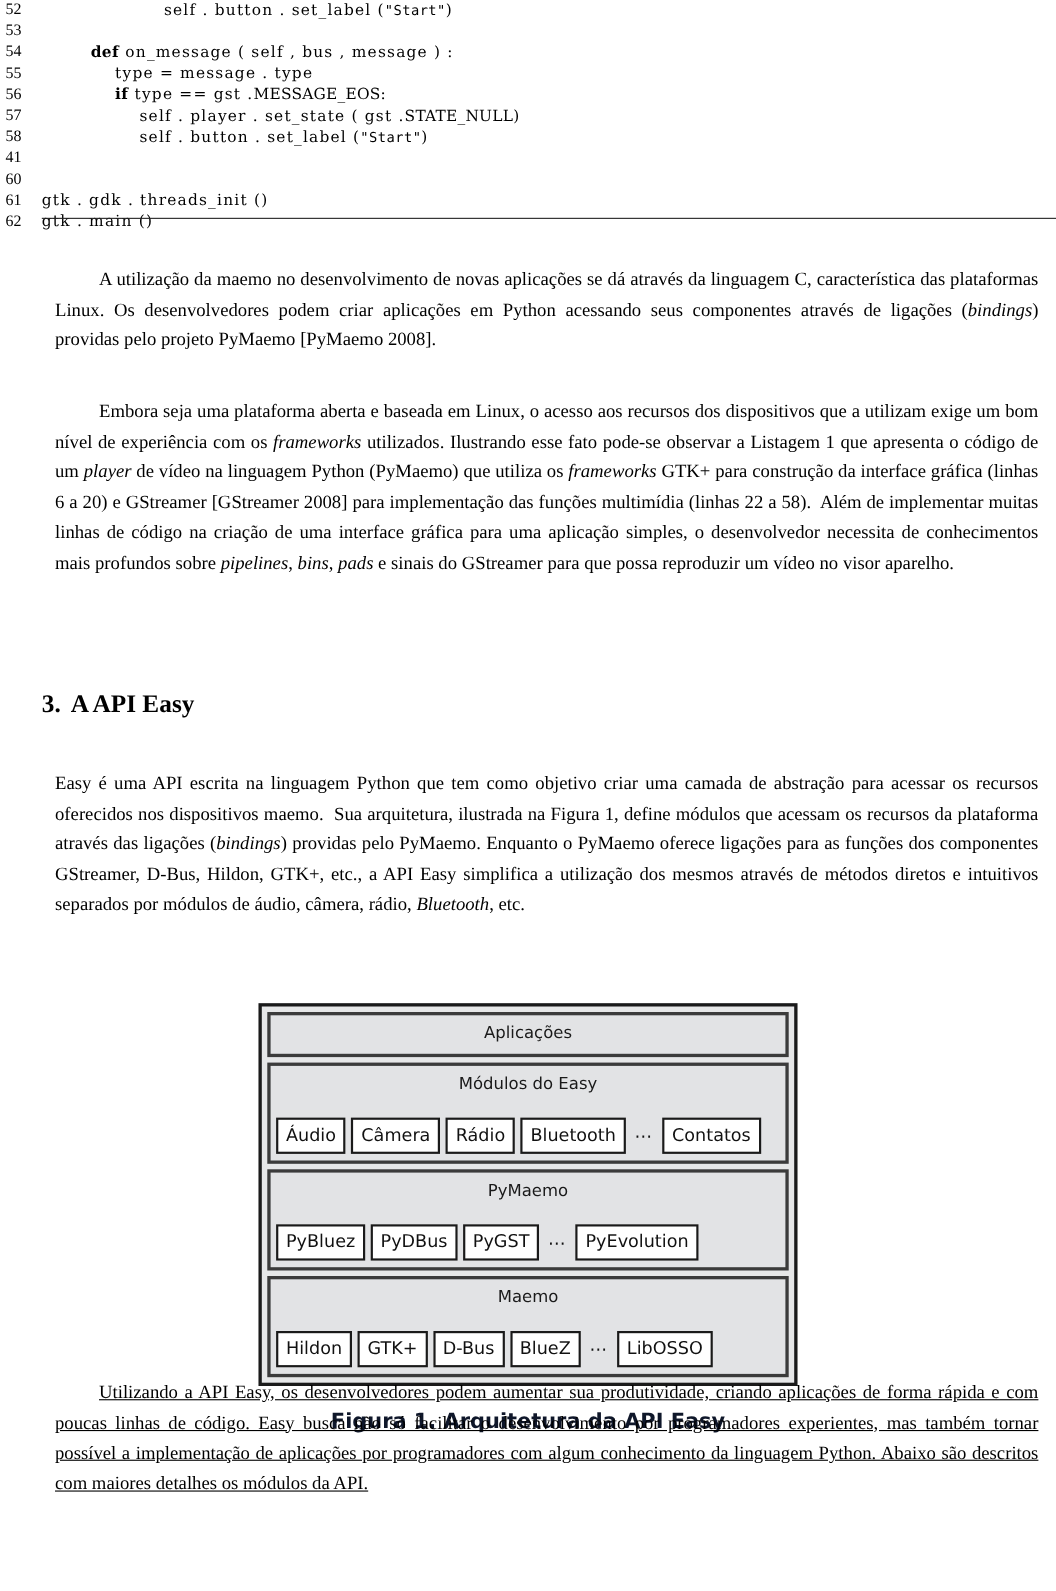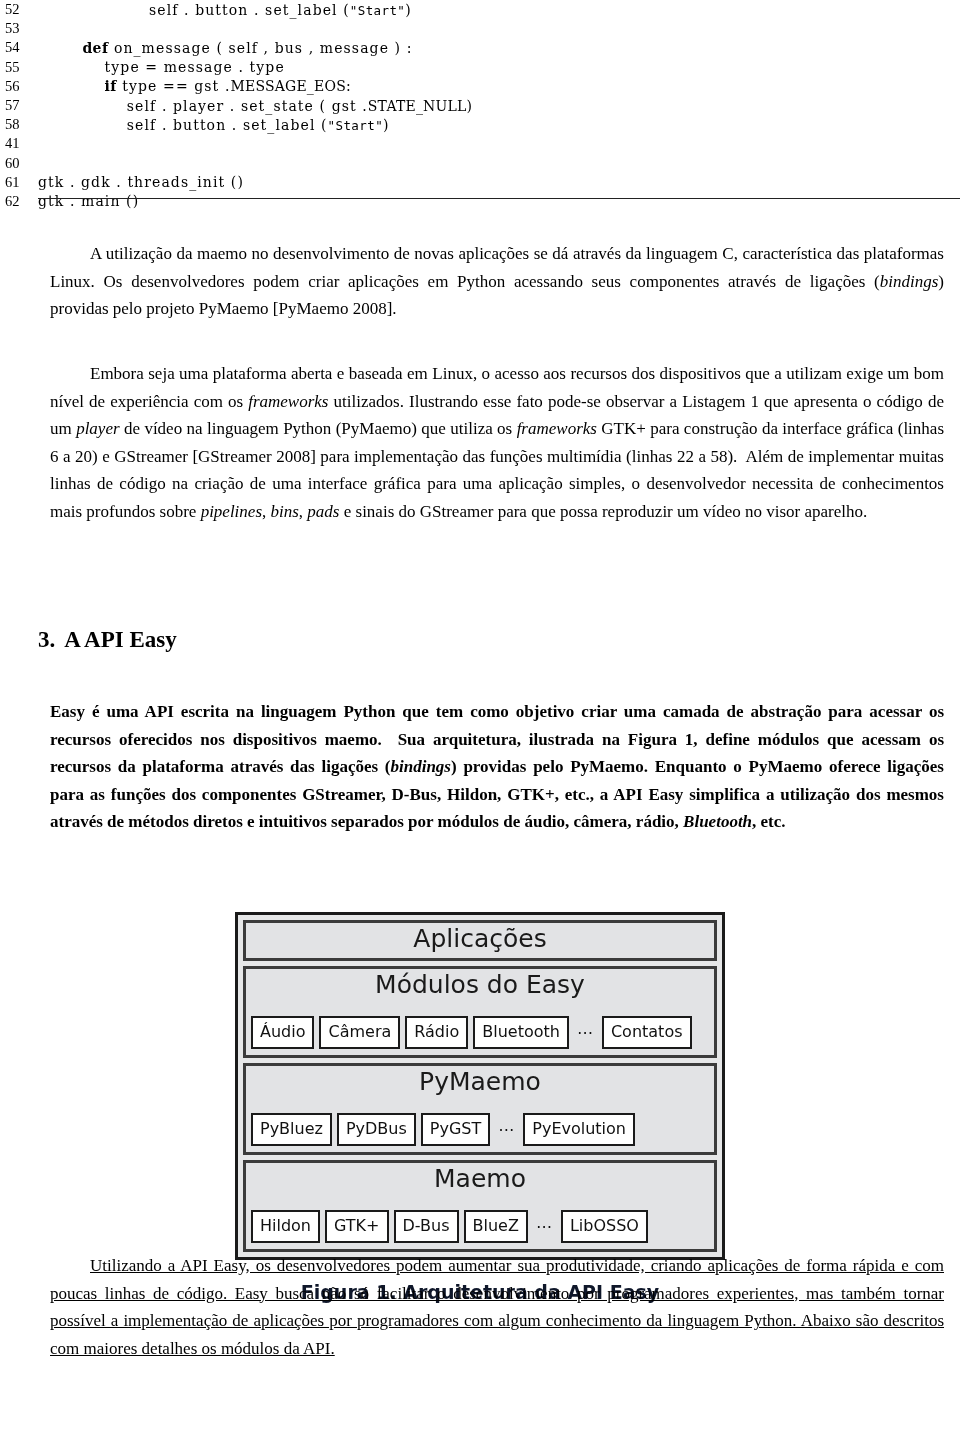--- a/index.html
+++ b/index.html
@@ -113,21 +113,21 @@
   .layer {
     box-sizing: border-box;
     background: #e2e3e5;
     border: 3px solid #3b3b3b;
     margin-bottom: 5px;
     padding: 3px 5px 6px 5px;
   }
   .layer:last-child { margin-bottom: 0; }
   .layer-title {
     font-family: "DejaVu Sans", "Liberation Sans", sans-serif;
-    font-size: 25px;
+    font-size: 15px;
     text-align: center;
     line-height: 26px;
     color: #1a1a1a;
     letter-spacing: 0px;
   }
   .boxes {
     display: flex;
     align-items: stretch;
     gap: 5px;
     margin-top: 18px;
@@ -193,21 +193,21 @@
     <span>Embora seja uma plataforma aberta e baseada em Linux, o acesso aos recursos dos dispositivos que a utilizam exige um bom nível de experiência com os </span><span class="it">frameworks</span><span> utilizados. Ilustrando esse fato pode-se observar a Listagem 1 que apresenta o código de um </span><span class="it">player</span><span> de vídeo na linguagem Python (PyMaemo) que utiliza os </span><span class="it">frameworks</span><span> GTK+ para construção da interface gráfica (linhas 6 a 20) e GStreamer [GStreamer 2008] para implementação das funções multimídia (linhas 22 a 58).&nbsp; Além de implementar muitas linhas de código na criação de uma interface gráfica para uma aplicação simples, o desenvolvedor necessita de conhecimentos mais profundos sobre </span><span class="it">pipelines</span><span>, </span><span class="it">bins</span><span>, </span><span class="it">pads</span><span> e sinais do GStreamer para que possa reproduzir um vídeo no visor aparelho.</span>
   </p>
 </div>
 
 <div class="page-col" style="top:626px;">
   <h2 class="section">
     <span class="num">3.</span><span>A API Easy</span>
   </h2>
 </div>
 
-<div class="page-col" style="top:686px;font-weight:bold;">
+<div class="page-col" style="top:686px;">
   <p class="body">
     <span>Easy é uma API escrita na linguagem Python que tem como objetivo criar uma camada de abstração para acessar os recursos oferecidos nos dispositivos maemo.&nbsp; Sua arquitetura, ilustrada na Figura 1, define módulos que acessam os recursos da plataforma através das ligações (</span><span class="it">bindings</span><span>) providas pelo PyMaemo. Enquanto o PyMaemo oferece ligações para as funções dos componentes GStreamer, D-Bus, Hildon, GTK+, etc., a API Easy simplifica a utilização dos mesmos através de métodos diretos e intuitivos separados por módulos de áudio, câmera, rádio, </span><span class="it">Bluetooth</span><span>, etc.</span>
   </p>
 </div>
 
 <div class="figure-wrap">
   <div class="diagram" id="diagram-root"><div class="layer">
         <div class="layer-title">Aplicações</div>
       </div><div class="layer">
         <div class="layer-title">Módulos do Easy</div>

